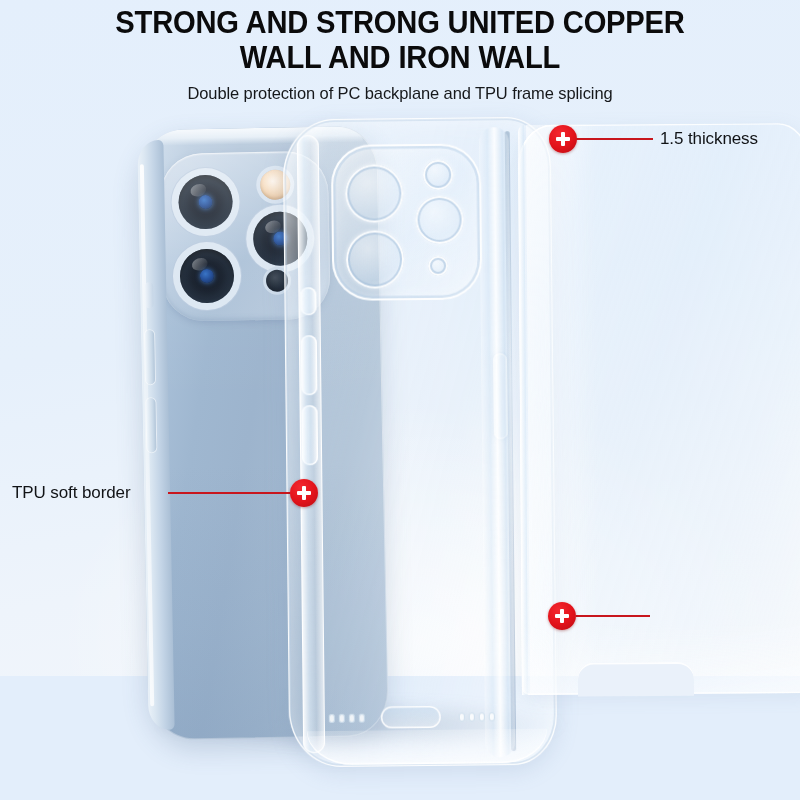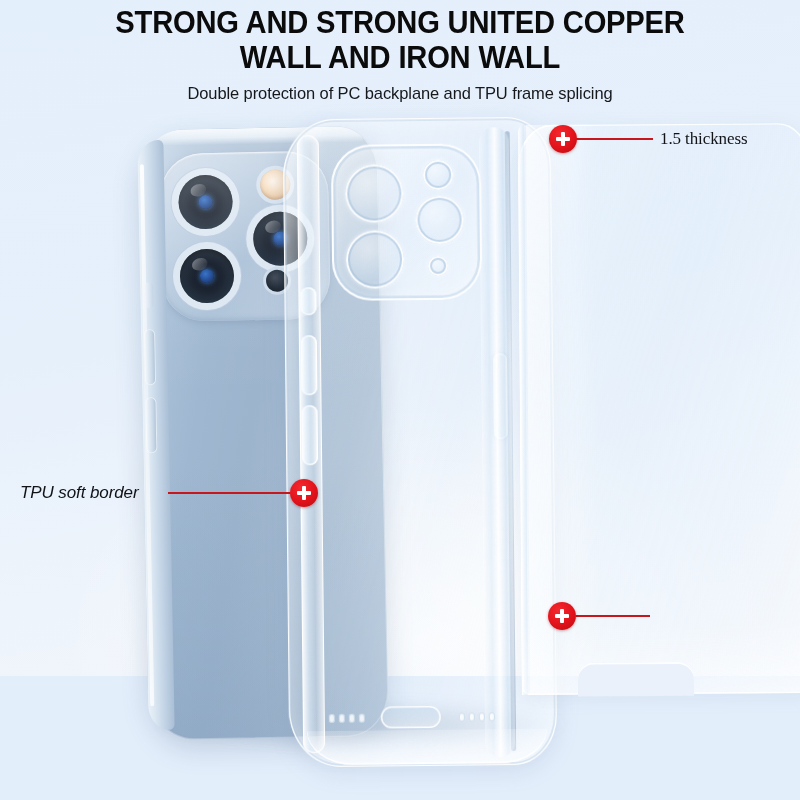--- a/index.html
+++ b/index.html
@@ -410,22 +410,22 @@
     <div class="plate">
       <div class="plate-sheen"></div>
       <div class="plate-left-edge"></div>
       <div class="plate-bottom-glow"></div>
       <div class="plate-notch"></div>
     </div>
   </div>
 
   <div class="leader" style="left:575px; top:138px; width:78px;"></div>
   <div class="marker" style="left:549px; top:125px;"></div>
-  <div class="callout-text" style="left:660px; top:128px;font-family:Liberation Serif, serif;">1.5 thickness</div>
+  <div class="callout-text" style="left:660px; top:128px;">1.5 thickness</div>
 
   <div class="leader" style="left:168px; top:492px; width:122px;"></div>
   <div class="marker" style="left:290px; top:479px;"></div>
-  <div class="callout-text" style="left:20px; top:482px;font-style:italic;">TPU soft border</div>
+  <div class="callout-text" style="left:12px; top:482px;">TPU soft border</div>
 
   <div class="leader" style="left:576px; top:615px; width:74px;"></div>
   <div class="marker" style="left:548px; top:602px;"></div>
 
 </div>
 
 </body></html>

